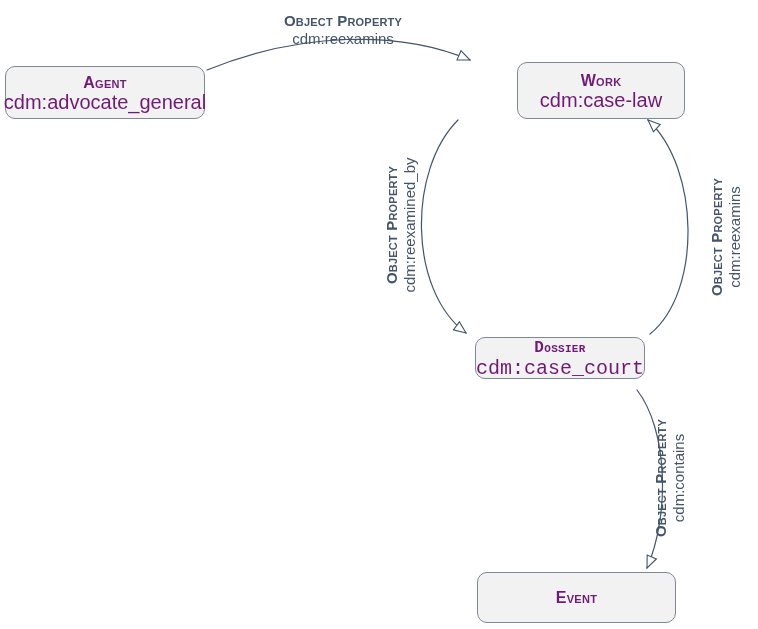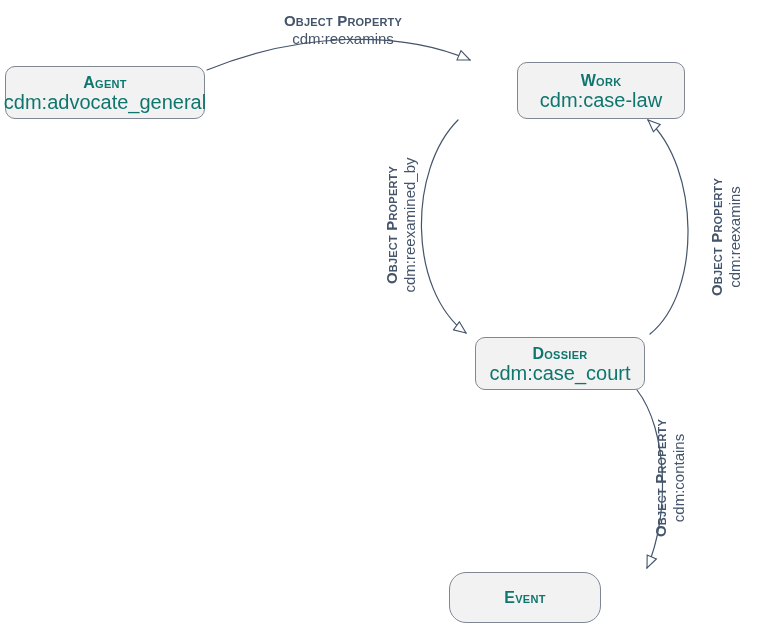--- a/index.html
+++ b/index.html
@@ -27,21 +27,21 @@
   .node{
     position:absolute;
     background:#f2f2f2;
     border:1.6px solid #7f8794;
     border-radius:10px;
     box-sizing:border-box;
     display:flex;
     flex-direction:column;
     align-items:center;
     justify-content:center;
-    color:#0f766e;
+    color:#701a75;
     text-align:center;
   }
   .node-title{
     font-weight:bold;
     font-variant:small-caps;
     font-size:16px;
     letter-spacing:.3px;
     line-height:19px;
   }
   .node-sub{
@@ -93,26 +93,26 @@
   <div class="node" style="left:5px; top:66px; width:200px; height:53px;">
     <div class="node-title">Agent</div>
     <div class="node-sub">cdm:advocate_general</div>
   </div>
 
   <div class="node" style="left:477px; top:62px; width:168px; height:57px;margin-left:40px;">
     <div class="node-title">Work</div>
     <div class="node-sub">cdm:case-law</div>
   </div>
 
-  <div class="node" style="left:475px; top:337px; width:170px; height:53px;">
+  <div class="node" style="left:475px; top:337px; width:170px; height:42px;font-family:Liberation Mono, monospace;">
     <div class="node-title">Dossier</div>
     <div class="node-sub">cdm:case_court</div>
   </div>
 
-  <div class="node" style="left:449px; top:572px; width:152px; height:51px;border-radius:17px;">
+  <div class="node" style="left:477px; top:572px; width:199px; height:51px;">
     <div class="node-title">Event</div>
   </div>
 
   <div class="edge-label horizontal" style="left:343px; top:30px;">
     <span class="lbl">Object Property</span>
     <span class="prop">cdm:reexamins</span>
   </div>
 
   <div class="edge-label vertical" style="left:401px; top:225px;">
     <span class="lbl">Object Property</span>

